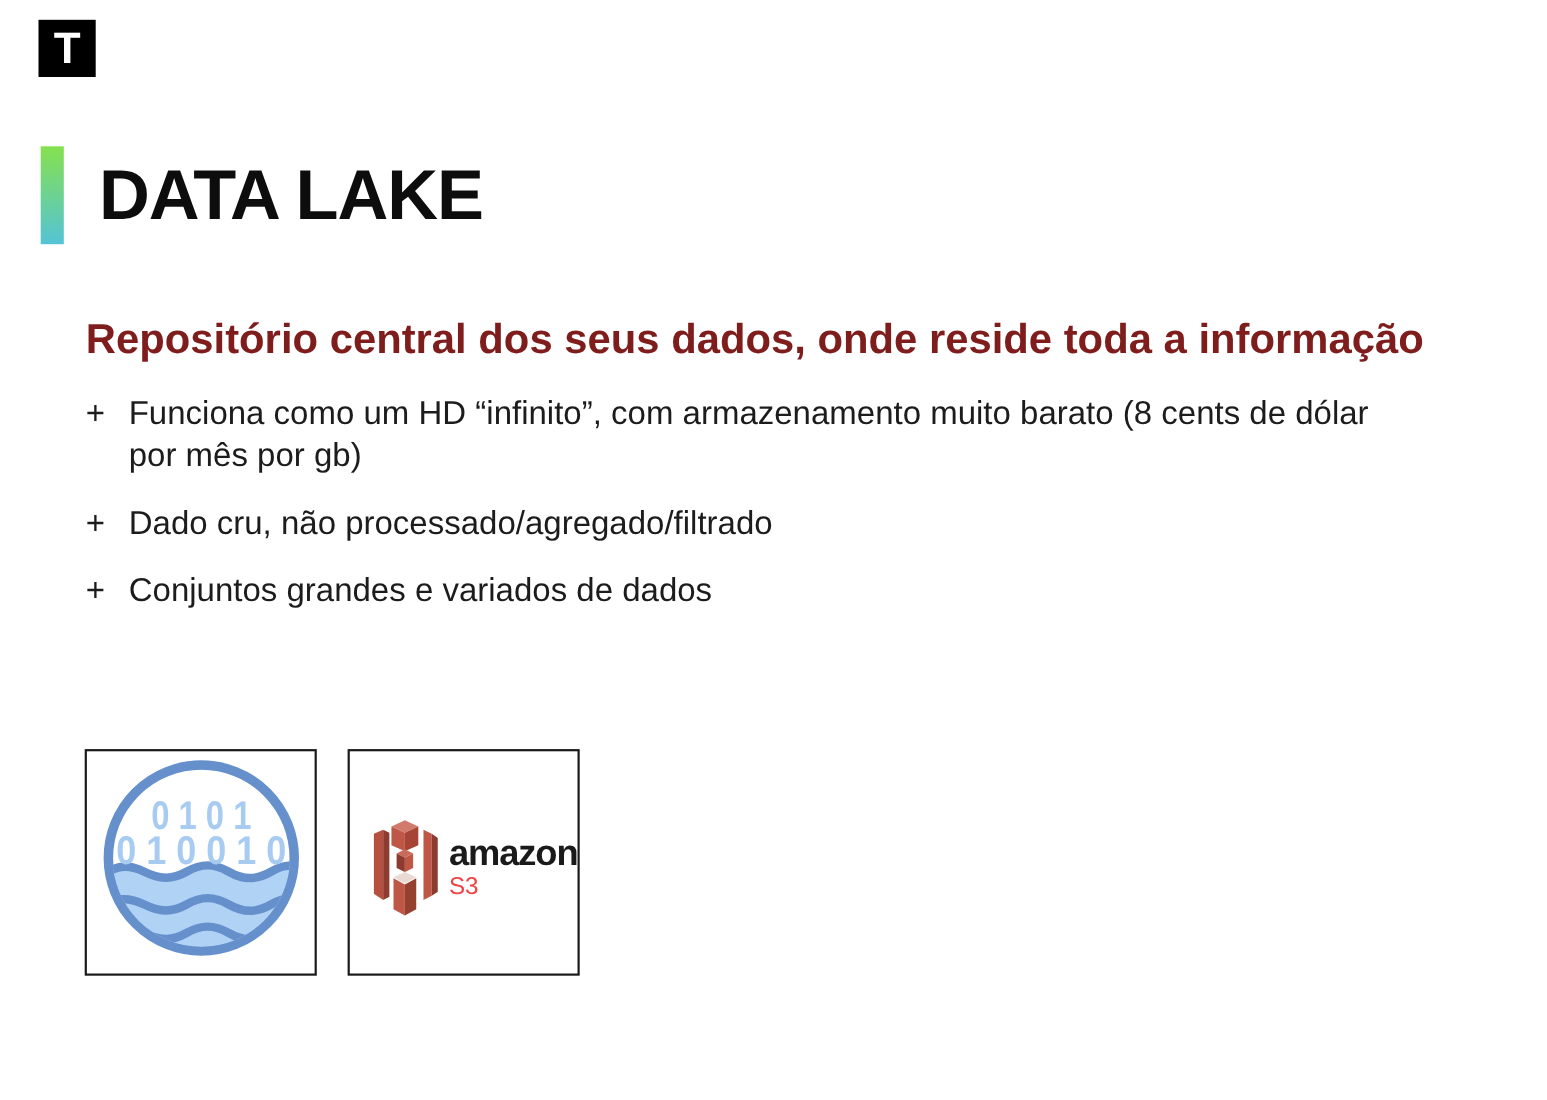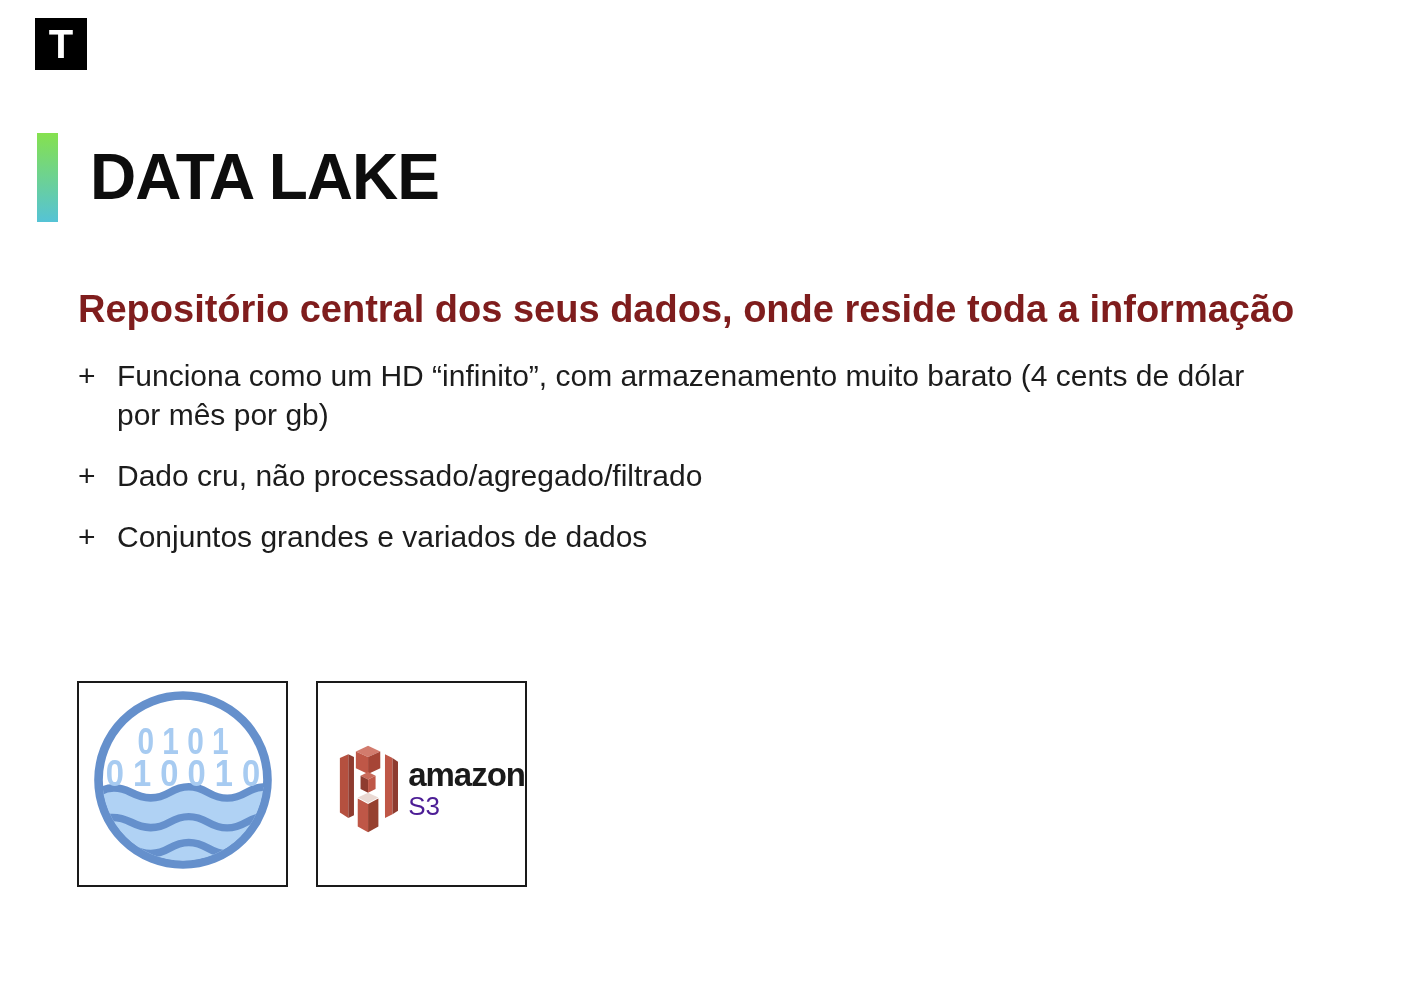--- a/index.html
+++ b/index.html
@@ -85,22 +85,22 @@
   .s3-box { padding-top: 10px; }
   .s3-text { display: flex; flex-direction: column; }
   .s3-brand {
     font-size: 33px;
     font-weight: bold;
     letter-spacing: -1px;
     color: #1a1a1a;
     line-height: 33px;
   }
   .s3-product {
-    font-size: 26px;
-    color: #4c1d95;
+    font-size: 22px;
+    color: #ef4444;
     line-height: 30px;
   }
   .binary-digits {
     font-family: "Liberation Sans", sans-serif;
     font-weight: bold;
   }
 </style>
 </head>
 <body>
 
@@ -113,21 +113,21 @@
   <div class="title-row">
     <div class="accent-bar"></div>
     <h1 class="page-title">DATA LAKE</h1>
   </div>
 
   <div class="subtitle">Repositório central dos seus dados, onde reside toda a informação</div>
 
   <div class="bullets">
     <div class="bullet">
       <span class="marker">+</span>
-      <span class="btext">Funciona como um HD “infinito”, com armazenamento muito barato (4 cents de dólar
+      <span class="btext">Funciona como um HD “infinito”, com armazenamento muito barato (8 cents de dólar
 por mês por gb)</span>
     </div>
     <div class="bullet">
       <span class="marker">+</span>
       <span class="btext">Dado cru, não processado/agregado/filtrado</span>
     </div>
     <div class="bullet">
       <span class="marker">+</span>
       <span class="btext">Conjuntos grandes e variados de dados</span>
     </div>

